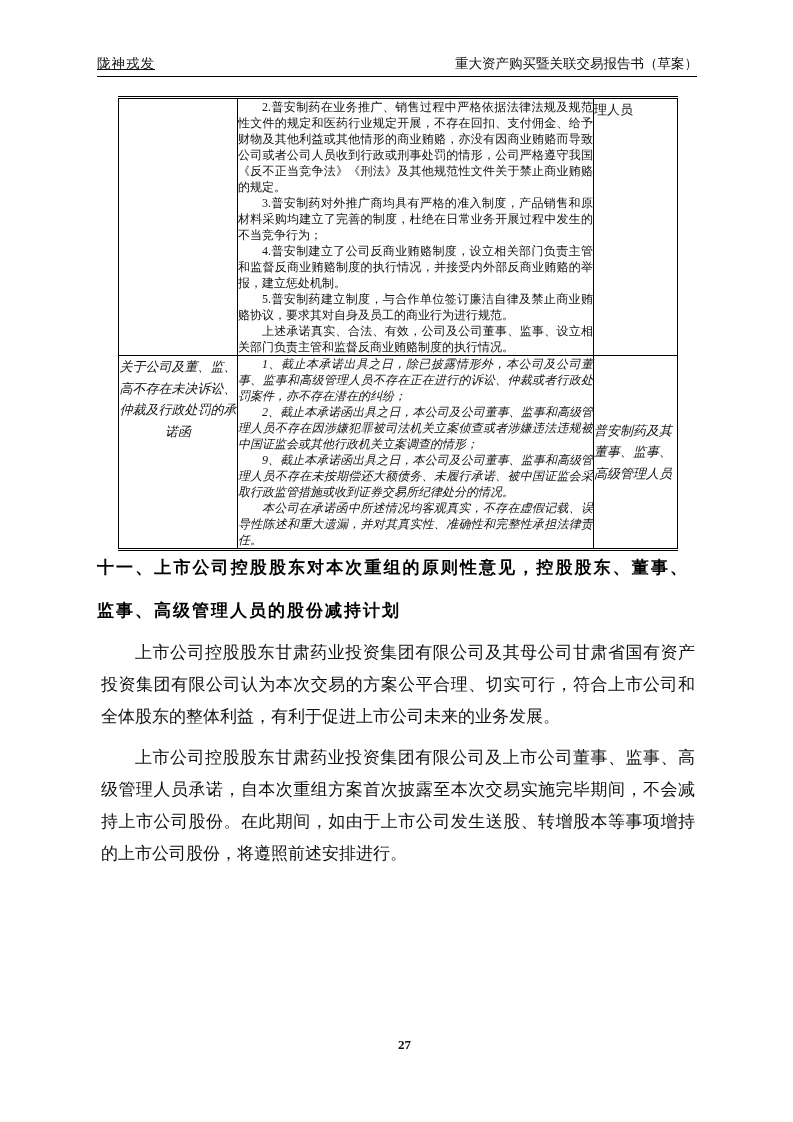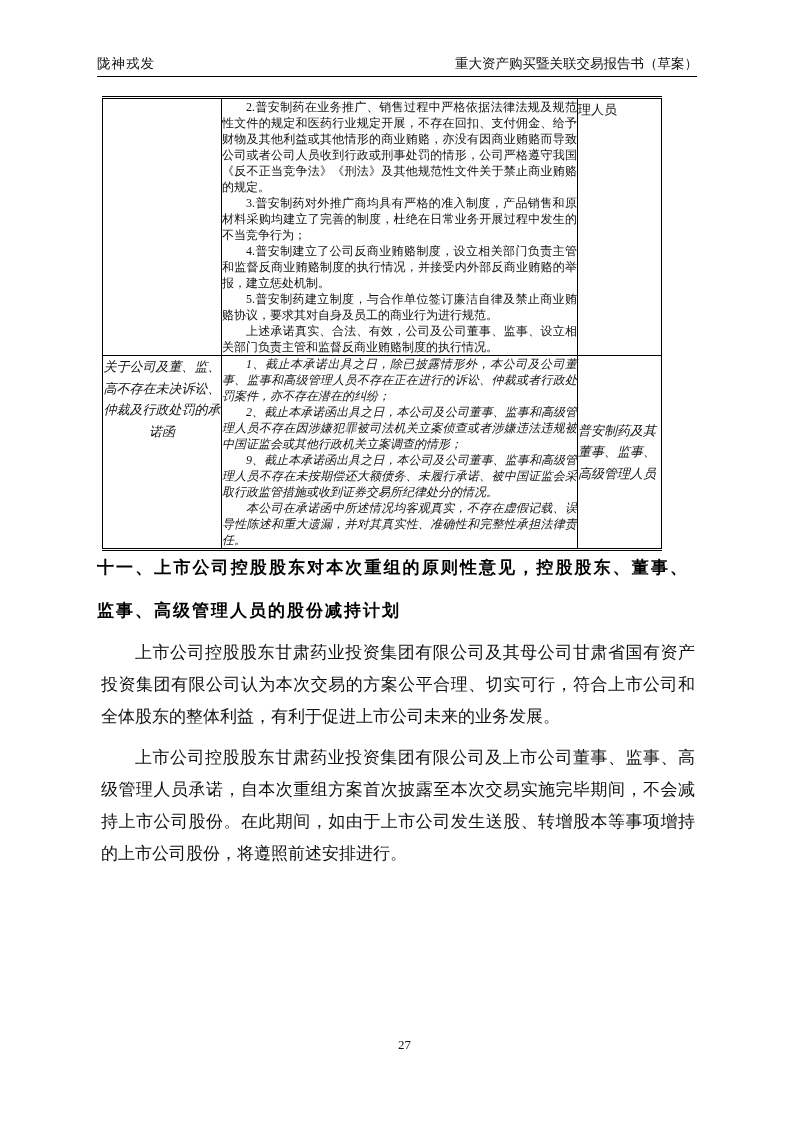--- a/index.html
+++ b/index.html
@@ -2,27 +2,27 @@
 <html><head>
 <meta charset="utf-8">
 <style>
   html,body { margin:0; padding:0; background:#e8e8e8; }
   .page {
     position:relative; width:793px; height:1122px; margin:0 auto;
     background:#ffffff; overflow:hidden; color:#111;
     font-family:"Liberation Serif","DejaVu Serif",serif;
   }
   
-  .hdr-left  { position:absolute; left:97px;  top:55px; font-size:13.5px; letter-spacing:1px; }
+  .hdr-left  { position:absolute; left:97px;  top:55px; font-size:13.5px; letter-spacing:1px;text-decoration:underline; }
   .hdr-right { position:absolute; right:95px; top:55px; font-size:13.5px; }
   .hdr-rule  { position:absolute; left:97px; right:96px; top:76px; border-top:1.6px solid #000; }
 
   
   table.commit {
-    position:absolute; left:102px; top:96px; width:558px;
+    position:absolute; left:118px; top:96px; width:558px;
     border-collapse:collapse; table-layout:fixed;
     font-size:12px; line-height:16px;
     border-top:3px double #000; border-bottom:3px double #000;
   }
   table.commit td { border:1px solid #000; padding:0; vertical-align:top; }
   table.commit tr.r1 { height:256px; }
   table.commit tr.r2 { height:183px;font-style:italic; }
   td.c-label { width:118px; text-align:center; vertical-align:middle;
                padding:2px 11px; font-size:13px; line-height:21.5px; }
   td.c-body  { width:355px; padding:2px 6px; }
@@ -38,21 +38,21 @@
     font-weight:bold; font-size:17px; line-height:43px; letter-spacing:2px;
     text-align:justify; color:#000;
   }
   .sec-body { position:absolute; left:97px; top:637px; width:598px; }
   .sec-body p {
     margin:0 0 9px 4px; font-size:17px; line-height:32px;
     text-indent:2em; text-align:justify; color:#111;
   }
 
   
-  .page-num { position:absolute; left:16px; right:0; top:1037px; text-align:center; font-size:13px; }
+  .page-num { position:absolute; left:16px; right:0; top:1037px; text-align:center; font-size:13px;font-weight:bold; }
 </style>
 </head>
 <body>
 
 <div class="page">
 
   <div class="hdr-left">陇神戎发</div>
   <div class="hdr-right">重大资产购买暨关联交易报告书（草案）</div>
   <div class="hdr-rule"></div>
 

